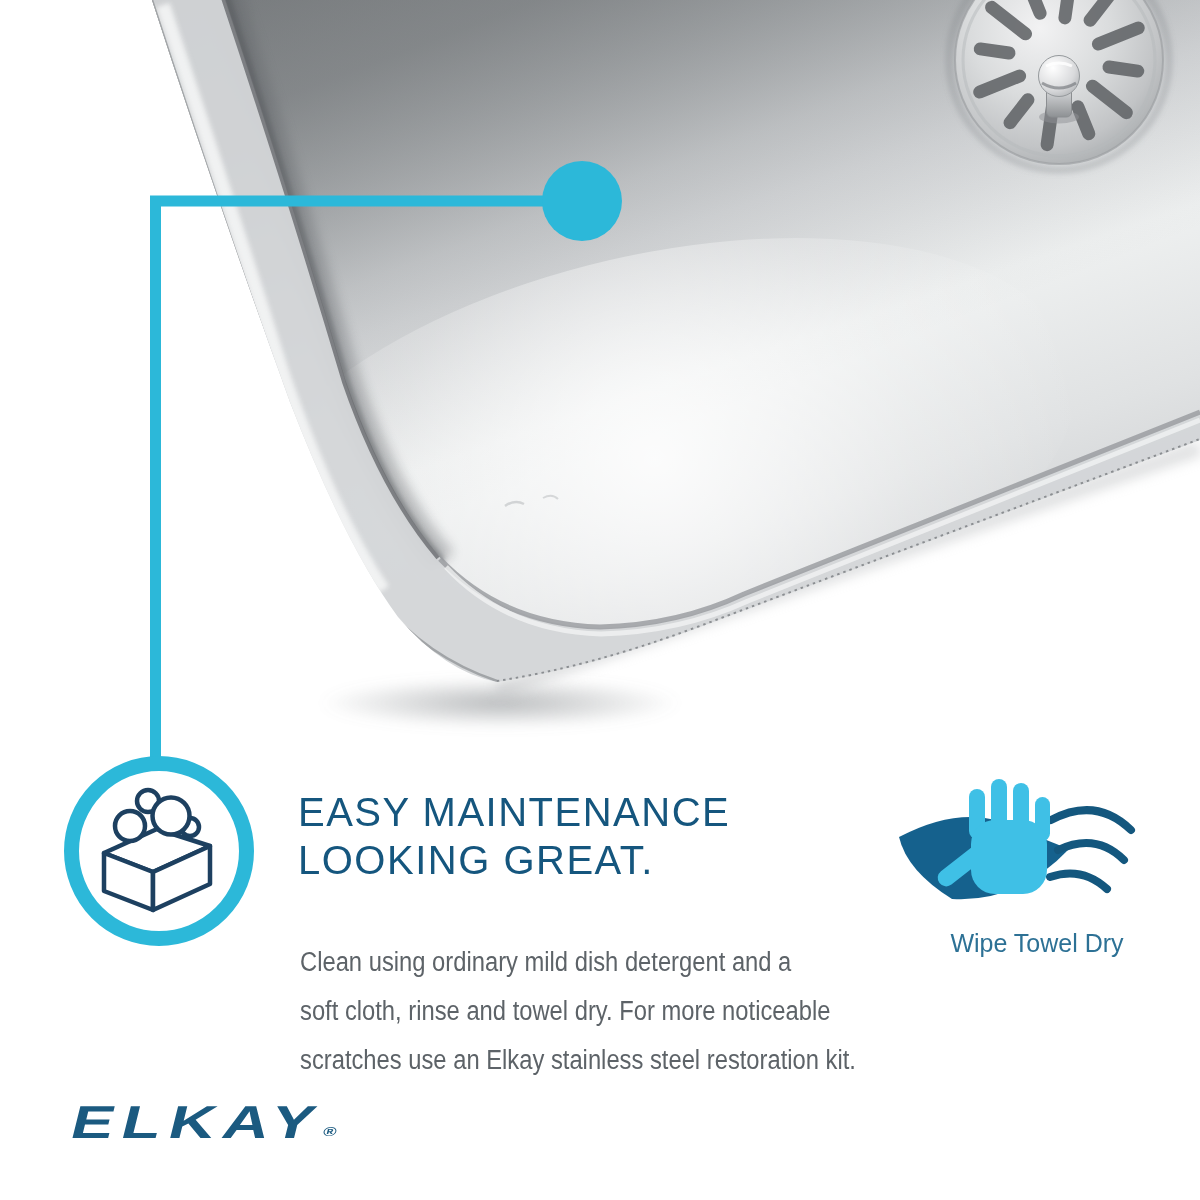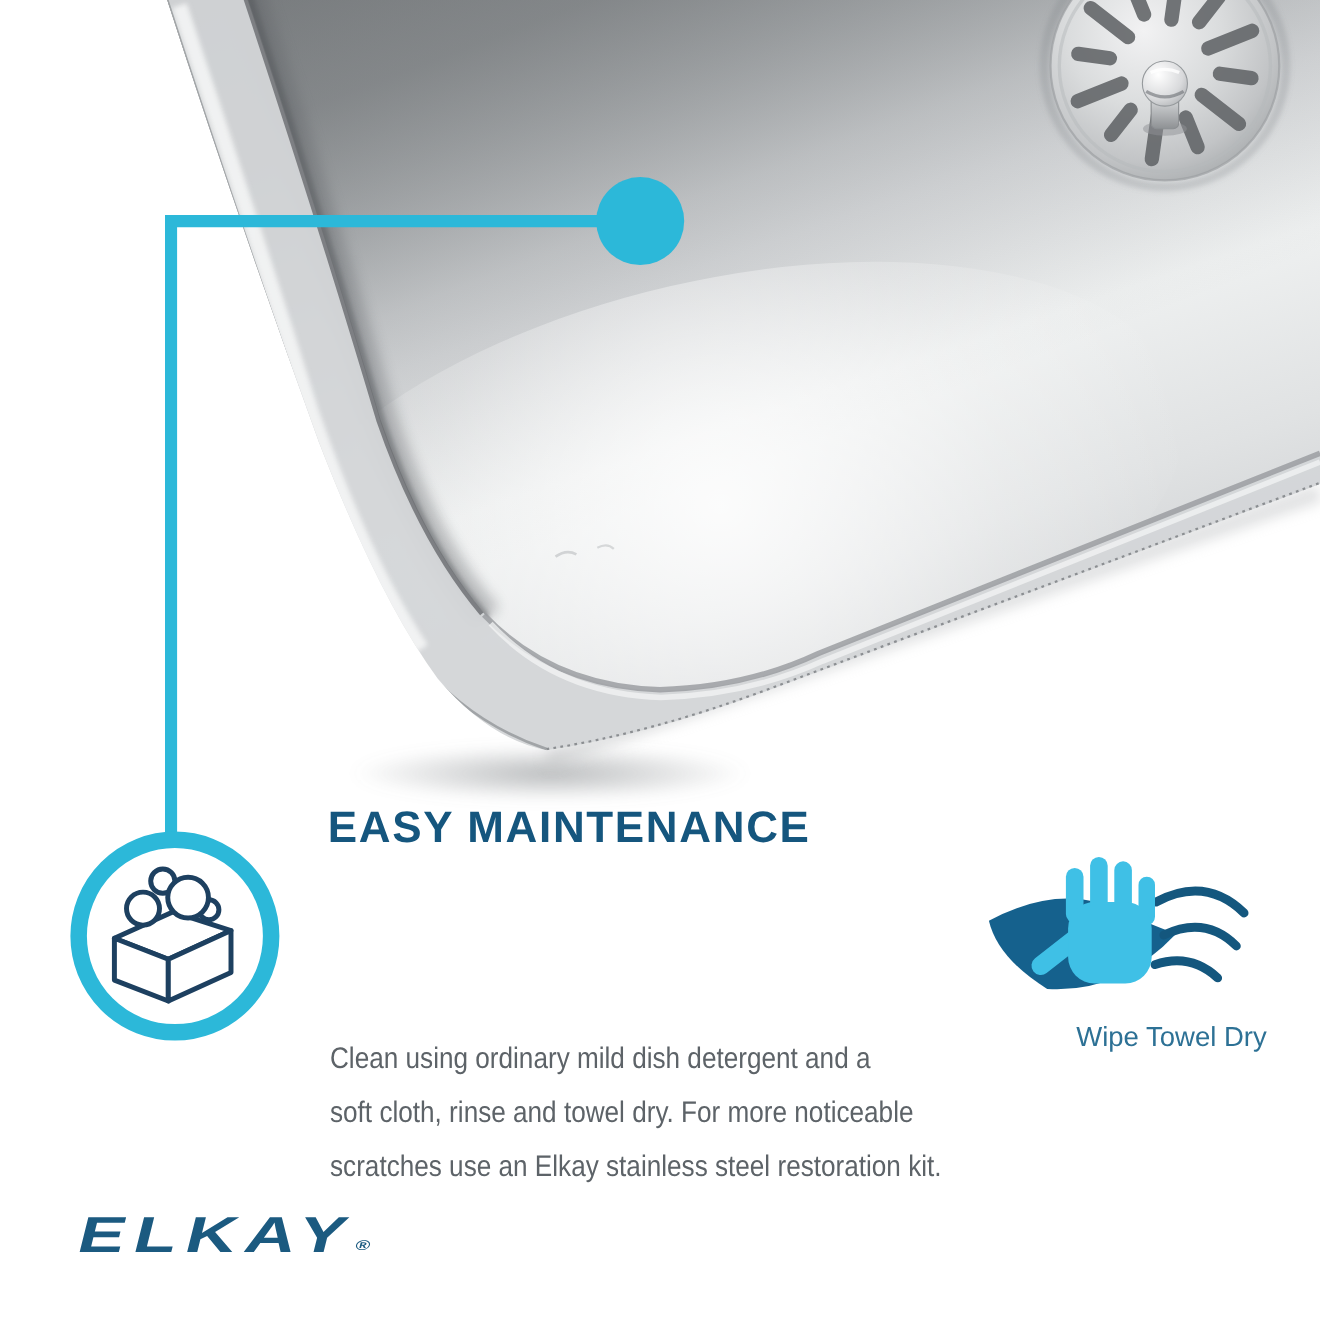--- a/index.html
+++ b/index.html
@@ -1,32 +1,32 @@
 <!DOCTYPE html>
 <html><head>
 <meta charset="utf-8">
 <style>
   html,body{margin:0;padding:0;background:#ffffff;}
   body{width:1200px;height:1200px;overflow:hidden;font-family:"Liberation Sans",sans-serif;}
   .stage{position:relative;width:1200px;height:1200px;background:#ffffff;}
   .stage svg{position:absolute;left:0;top:0;}
 
   .headline{
-    position:absolute;left:298px;top:728px;
-    color:#15567e;font-size:40px;font-weight:700;line-height:48px;
+    position:absolute;left:298px;top:788px;
+    color:#15567e;font-size:40px;font-weight:400;line-height:48px;
     letter-spacing:1.5px;white-space:nowrap;
   }
   .description{
     position:absolute;left:300px;top:938px;
     color:#5d6368;font-size:27px;line-height:49px;white-space:nowrap;
     transform:scaleX(.88);transform-origin:left top;
   }
   .wipe-label{
     position:absolute;left:1037px;top:929px;transform:translateX(-50%);
-    color:#2d7195;font-size:25px;font-weight:400;white-space:nowrap;margin-left:28px;
+    color:#2d7195;font-size:25px;font-weight:400;white-space:nowrap;
   }
   .brand{
     position:absolute;left:64px;top:1099px;
     color:#1b5a80;font-size:46px;font-weight:700;line-height:46px;
     letter-spacing:6px;white-space:nowrap;
     transform:skewX(-14deg) scaleX(1.38);transform-origin:left bottom;
   }
   .brand .rmark{font-size:13px;letter-spacing:0;margin-left:2px;vertical-align:2px;}
 </style>
 </head>
@@ -174,20 +174,21 @@
         <rect x="991" y="779" width="16" height="60" rx="8"></rect>
         <rect x="1013" y="783" width="16" height="56" rx="8"></rect>
         <rect x="1035" y="797" width="15" height="44" rx="7.5"></rect>
         <rect x="971" y="820" width="76" height="74" rx="24"></rect>
       </g>
     </g>
   </svg>
 
   <div class="headline">
     <div>EASY MAINTENANCE</div>
+    <div>LOOKING GREAT.</div>
   </div>
 
   <div class="description">
     <div>Clean using ordinary mild dish detergent and a</div>
     <div>soft cloth, rinse and towel dry. For more noticeable</div>
     <div>scratches use an Elkay stainless steel restoration kit.</div>
   </div>
 
   <div class="wipe-label">Wipe Towel Dry</div>
 

